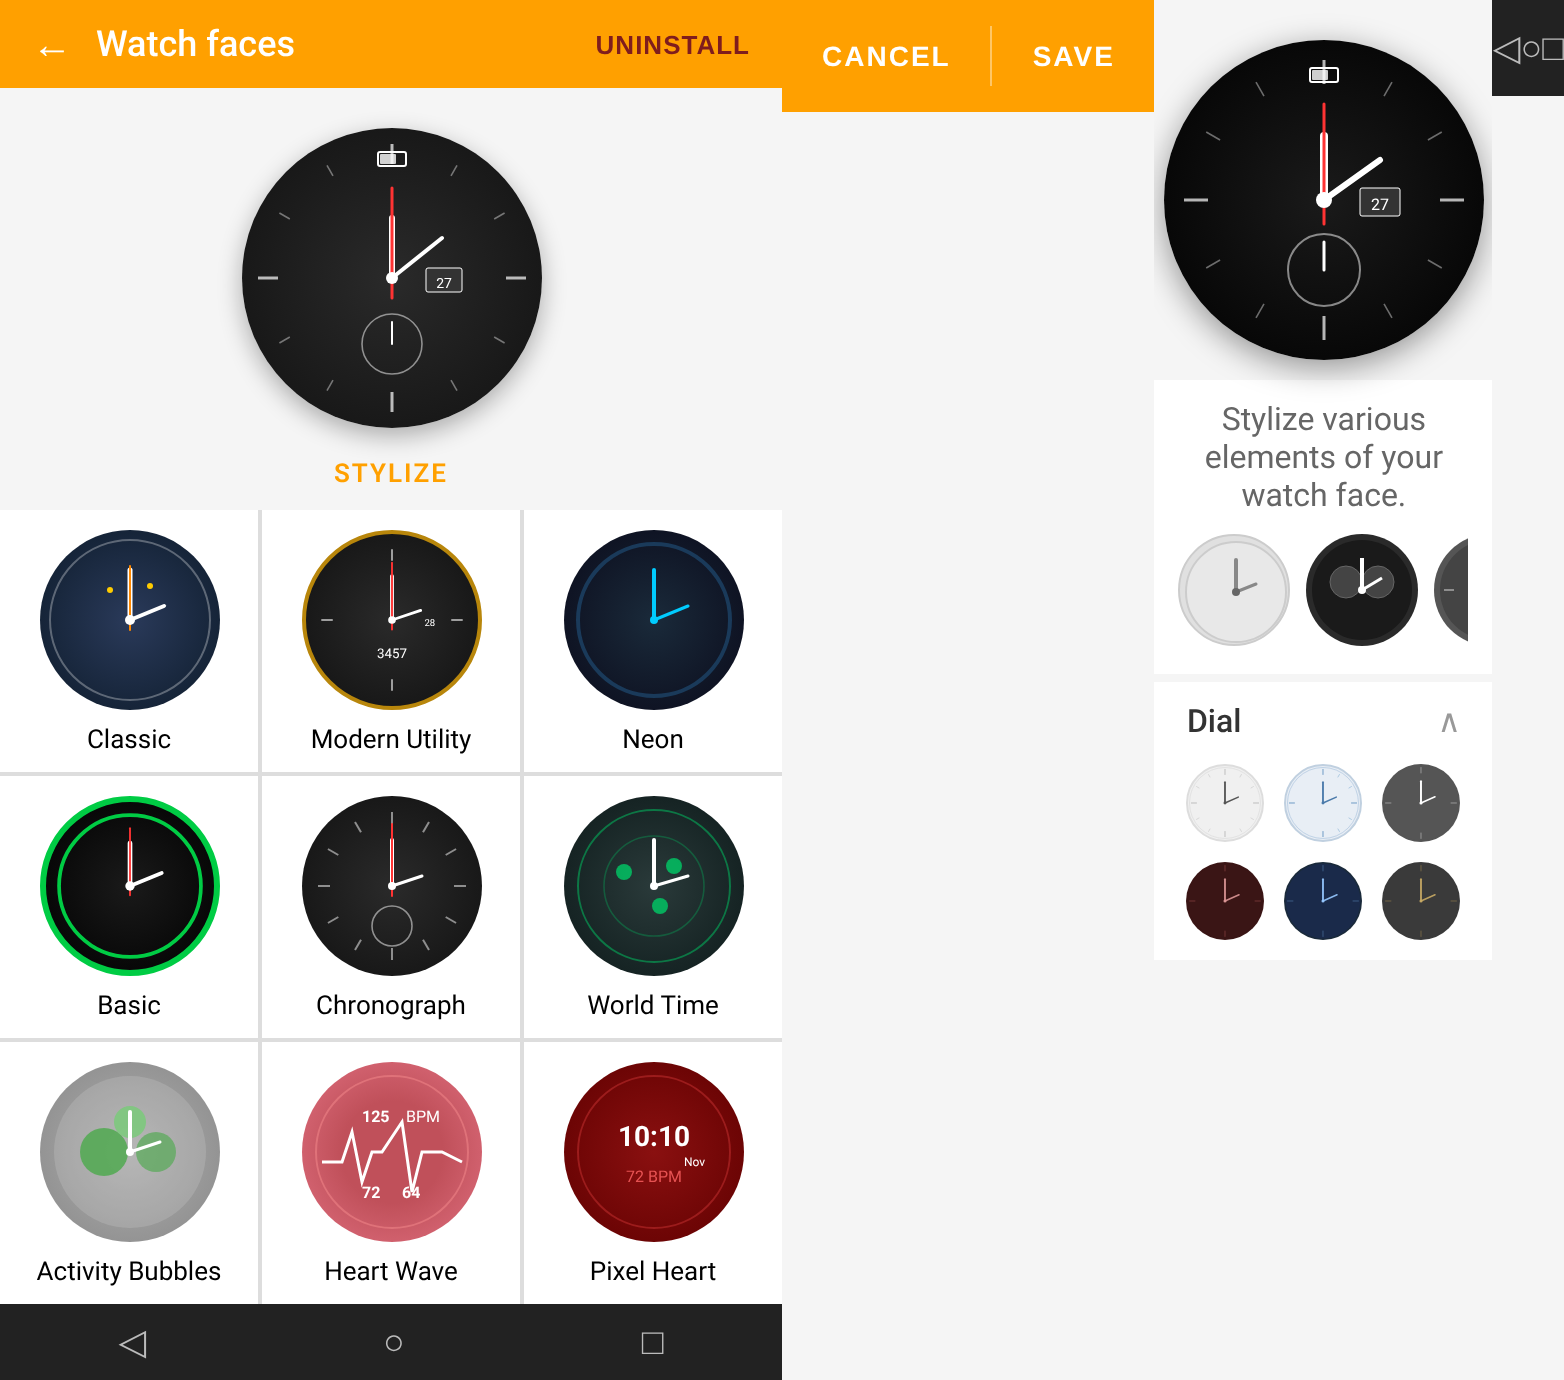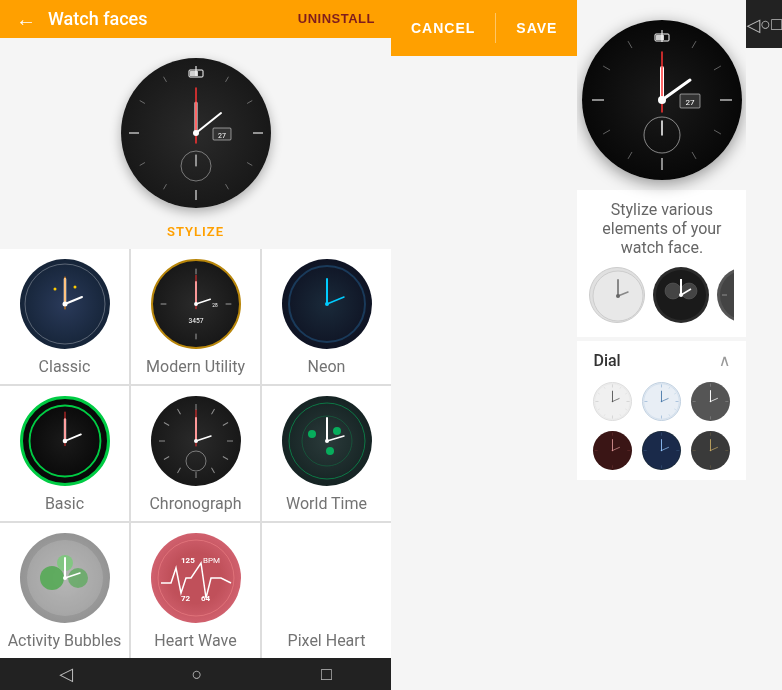--- a/index.html
+++ b/index.html
@@ -109,22 +109,22 @@
       width: 90px;
       height: 90px;
       border-radius: 50%;
       background: #1a1a1a;
       margin-bottom: 8px;
       position: relative;
       overflow: hidden;
     }
 
     .watch-item-label {
-      font-size: 16px;
-      color: #737373;
+      font-size: 13px;
+      color: #000000;
       text-align: left;
     }
 
     
     .face-classic { background: radial-gradient(circle, #2a3a5a 0%, #0d1b2a 100%); }
     .face-modern { background: radial-gradient(circle, #2a2a2a 0%, #111 100%); border: 2px solid #b8860b; }
     .face-neon { background: radial-gradient(circle, #1a2a3a 0%, #0a0a1a 100%); }
     .face-basic { background: radial-gradient(circle, #1a1a1a 0%, #000 100%); border: 3px solid #00cc44; }
     .face-chrono { background: radial-gradient(circle, #2a2a2a 0%, #111 100%); }
     .face-world { background: radial-gradient(circle, #2a3a3a 0%, #0d1a1a 100%); }
@@ -470,20 +470,28 @@
           <text x="30" y="30" fill="white" font-size="8" font-weight="bold">125</text>
           <text x="52" y="30" fill="white" font-size="8">BPM</text>
           <text x="30" y="68" fill="white" font-size="8" font-weight="bold">72</text>
           <text x="50" y="68" fill="white" font-size="8" font-weight="bold">64</text>
         </svg>
       </div>
       <span class="watch-item-label">Heart Wave</span>
     </div>
 
     <div class="watch-item">
+      <div class="watch-item-face face-pixel">
+        <svg class="watch-svg" viewBox="0 0 90 90">
+          <circle cx="45" cy="45" r="38" fill="none" stroke="rgba(200,50,50,0.5)" stroke-width="1"></circle>
+          <text x="45" y="42" text-anchor="middle" fill="white" font-size="14" font-weight="bold">10:10</text>
+          <text x="60" y="52" fill="white" font-size="6">Nov</text>
+          <text x="45" y="60" text-anchor="middle" fill="rgba(255,100,100,0.8)" font-size="8">72 BPM</text>
+        </svg>
+      </div>
       <span class="watch-item-label">Pixel Heart</span>
     </div>
 
   </div>
 
   <div class="bottom-nav">
     <span class="nav-icon">◁</span>
     <span class="nav-icon">○</span>
     <span class="nav-icon">□</span>
   </div>

